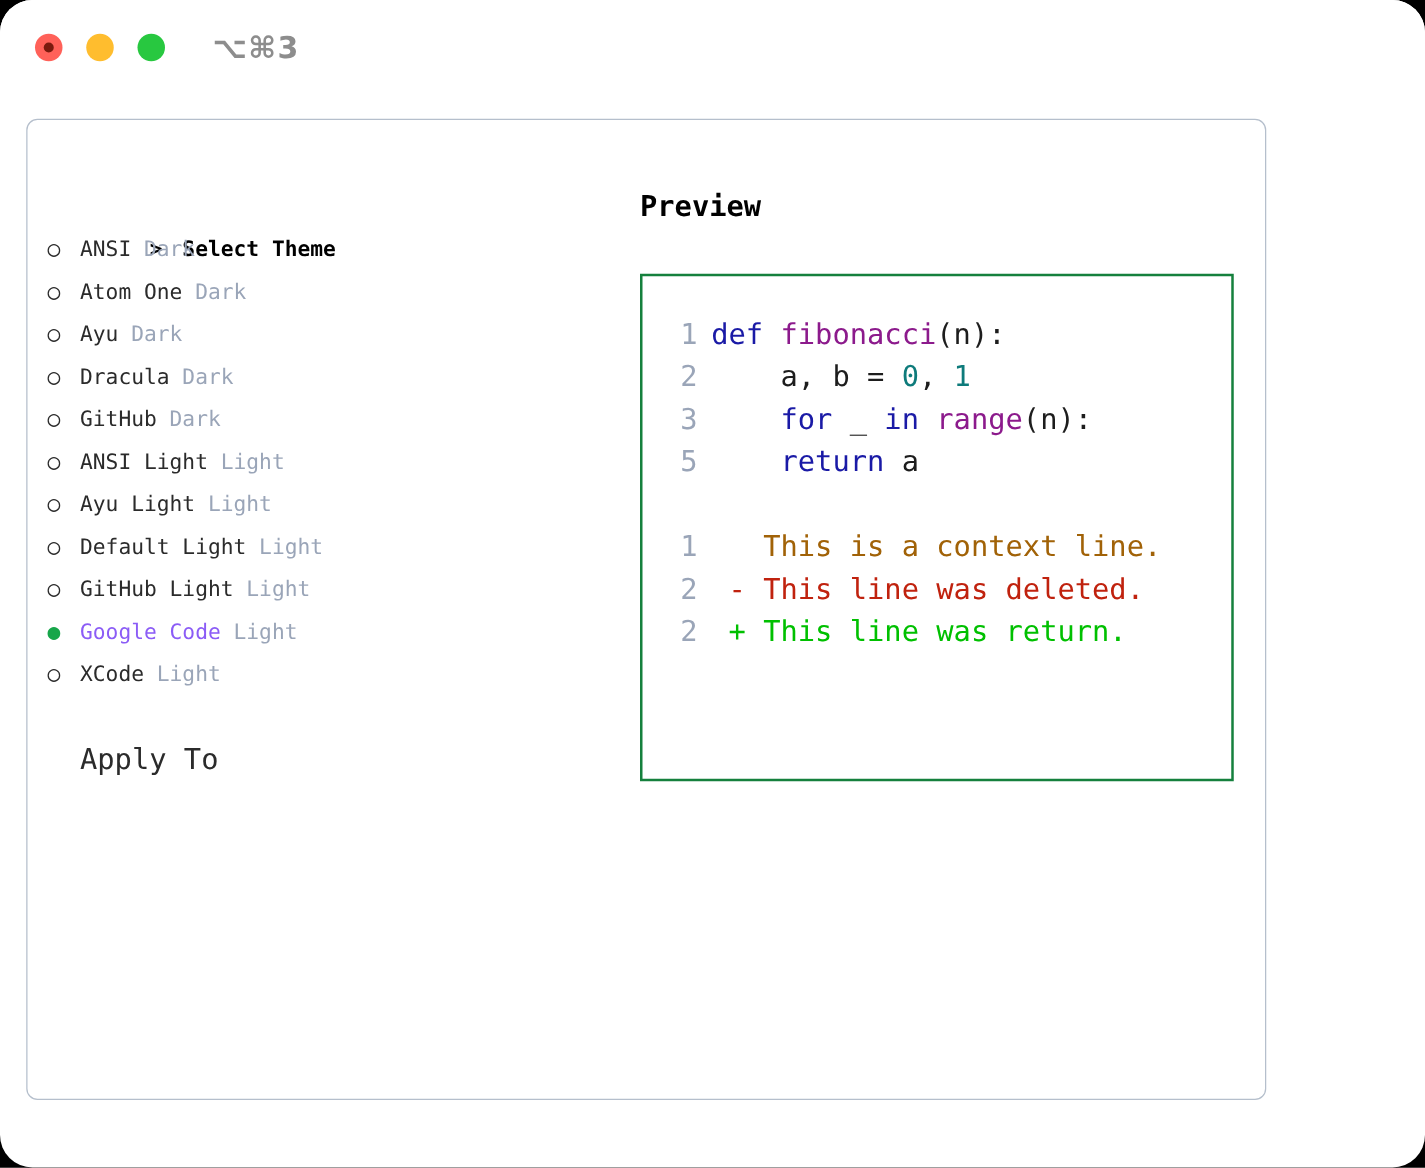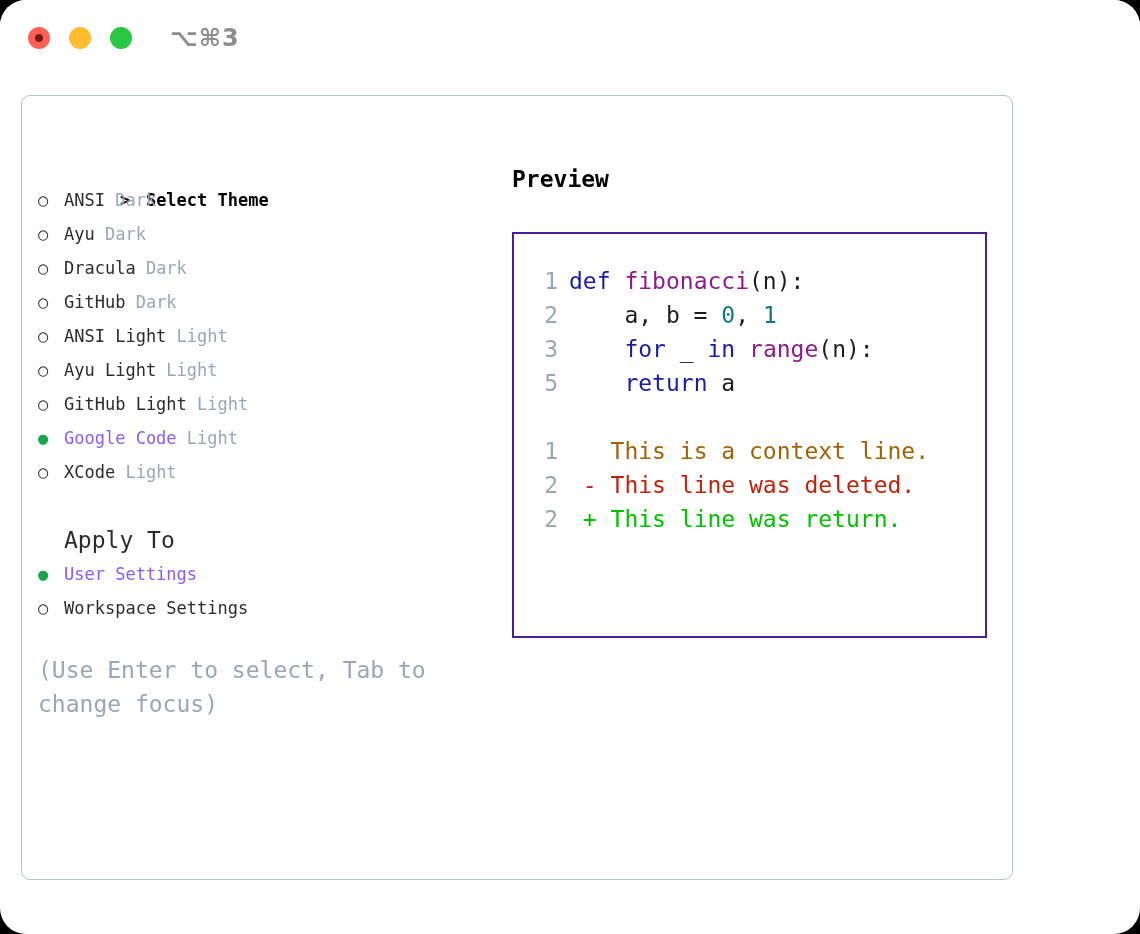--- a/index.html
+++ b/index.html
@@ -119,36 +119,36 @@
     font-size: 23px;
     line-height: 34px;
     color: #9aa5b8;
     width: 410px;
   }
 
   
   .right-col {
     position: absolute;
     left: 479px;
-    top: 66px;
+    top: 53px;
     width: 490px;
     padding-left: 11px;
   }
   .preview-title {
     font-size: 23px;
     font-weight: bold;
     color: #000000;
     line-height: 34px;
     height: 34px;
   }
   .preview-box {
     margin-top: 36px;
     width: 475px;
     height: 406px;
-    border: 2px solid #4c1d95;
+    border: 2px solid #15803d;
     box-sizing: border-box;
     background: #ffffff;
     padding: 30px 0 0 0;
   }
   .code-line {
     font-size: 23px;
     line-height: 34px;
     height: 34px;
     white-space: pre;
     color: #1d1d1d;
@@ -186,40 +186,37 @@
   <div class="dialog">
 
     <div class="left-col">
 
       <div class="row header">
         <span class="marker">&gt;</span><span class="label">Select Theme</span>
       </div>
 
       <div id="theme-items">
           <div class="row"><span class="marker">○</span><span class="label">ANSI</span><span class="suffix"> Dark</span></div>
+          <div class="row"><span class="marker">○</span><span class="label">Atom One</span><span class="suffix"> Dark</span></div>
           <div class="row"><span class="marker">○</span><span class="label">Ayu</span><span class="suffix"> Dark</span></div>
           <div class="row"><span class="marker">○</span><span class="label">Dracula</span><span class="suffix"> Dark</span></div>
           <div class="row"><span class="marker">○</span><span class="label">GitHub</span><span class="suffix"> Dark</span></div>
           <div class="row"><span class="marker">○</span><span class="label">ANSI Light</span><span class="suffix"> Light</span></div>
           <div class="row"><span class="marker">○</span><span class="label">Ayu Light</span><span class="suffix"> Light</span></div>
+          <div class="row"><span class="marker">○</span><span class="label">Default Light</span><span class="suffix"> Light</span></div>
           <div class="row"><span class="marker">○</span><span class="label">GitHub Light</span><span class="suffix"> Light</span></div>
           <div class="row selected"><span class="marker">●</span><span class="label">Google Code</span><span class="suffix"> Light</span></div>
           <div class="row"><span class="marker">○</span><span class="label">XCode</span><span class="suffix"> Light</span></div>
         </div>
 
       <div class="spacer"></div>
 
       <div class="apply-header">Apply To</div>
 
-      <div id="apply-items">
-          <div class="row selected"><span class="marker">●</span><span class="label">User Settings</span></div>
-          <div class="row"><span class="marker">○</span><span class="label">Workspace Settings</span></div>
-        </div>
-
-      <div class="hint">(Use Enter to select, Tab to change focus)</div>
+
     </div>
 
     <div class="right-col">
       <div class="preview-title">Preview</div>
       <div class="preview-box">
         <div id="code-lines">
             <div class="code-line"><span class="gutter">1</span><span class="kw">def </span><span class="fn">fibonacci</span><span class="pl">(n):</span></div>
             <div class="code-line"><span class="gutter">2</span><span class="pl">    a, b = </span><span class="num">0</span><span class="pl">, </span><span class="num">1</span></div>
             <div class="code-line"><span class="gutter">3</span><span class="pl">    </span><span class="kw">for</span><span class="pl"> _ </span><span class="kw">in</span><span class="pl"> </span><span class="fn">range</span><span class="pl">(n):</span></div>
             <div class="code-line"><span class="gutter">5</span><span class="pl">    </span><span class="kw">return</span><span class="pl"> a</span></div>

